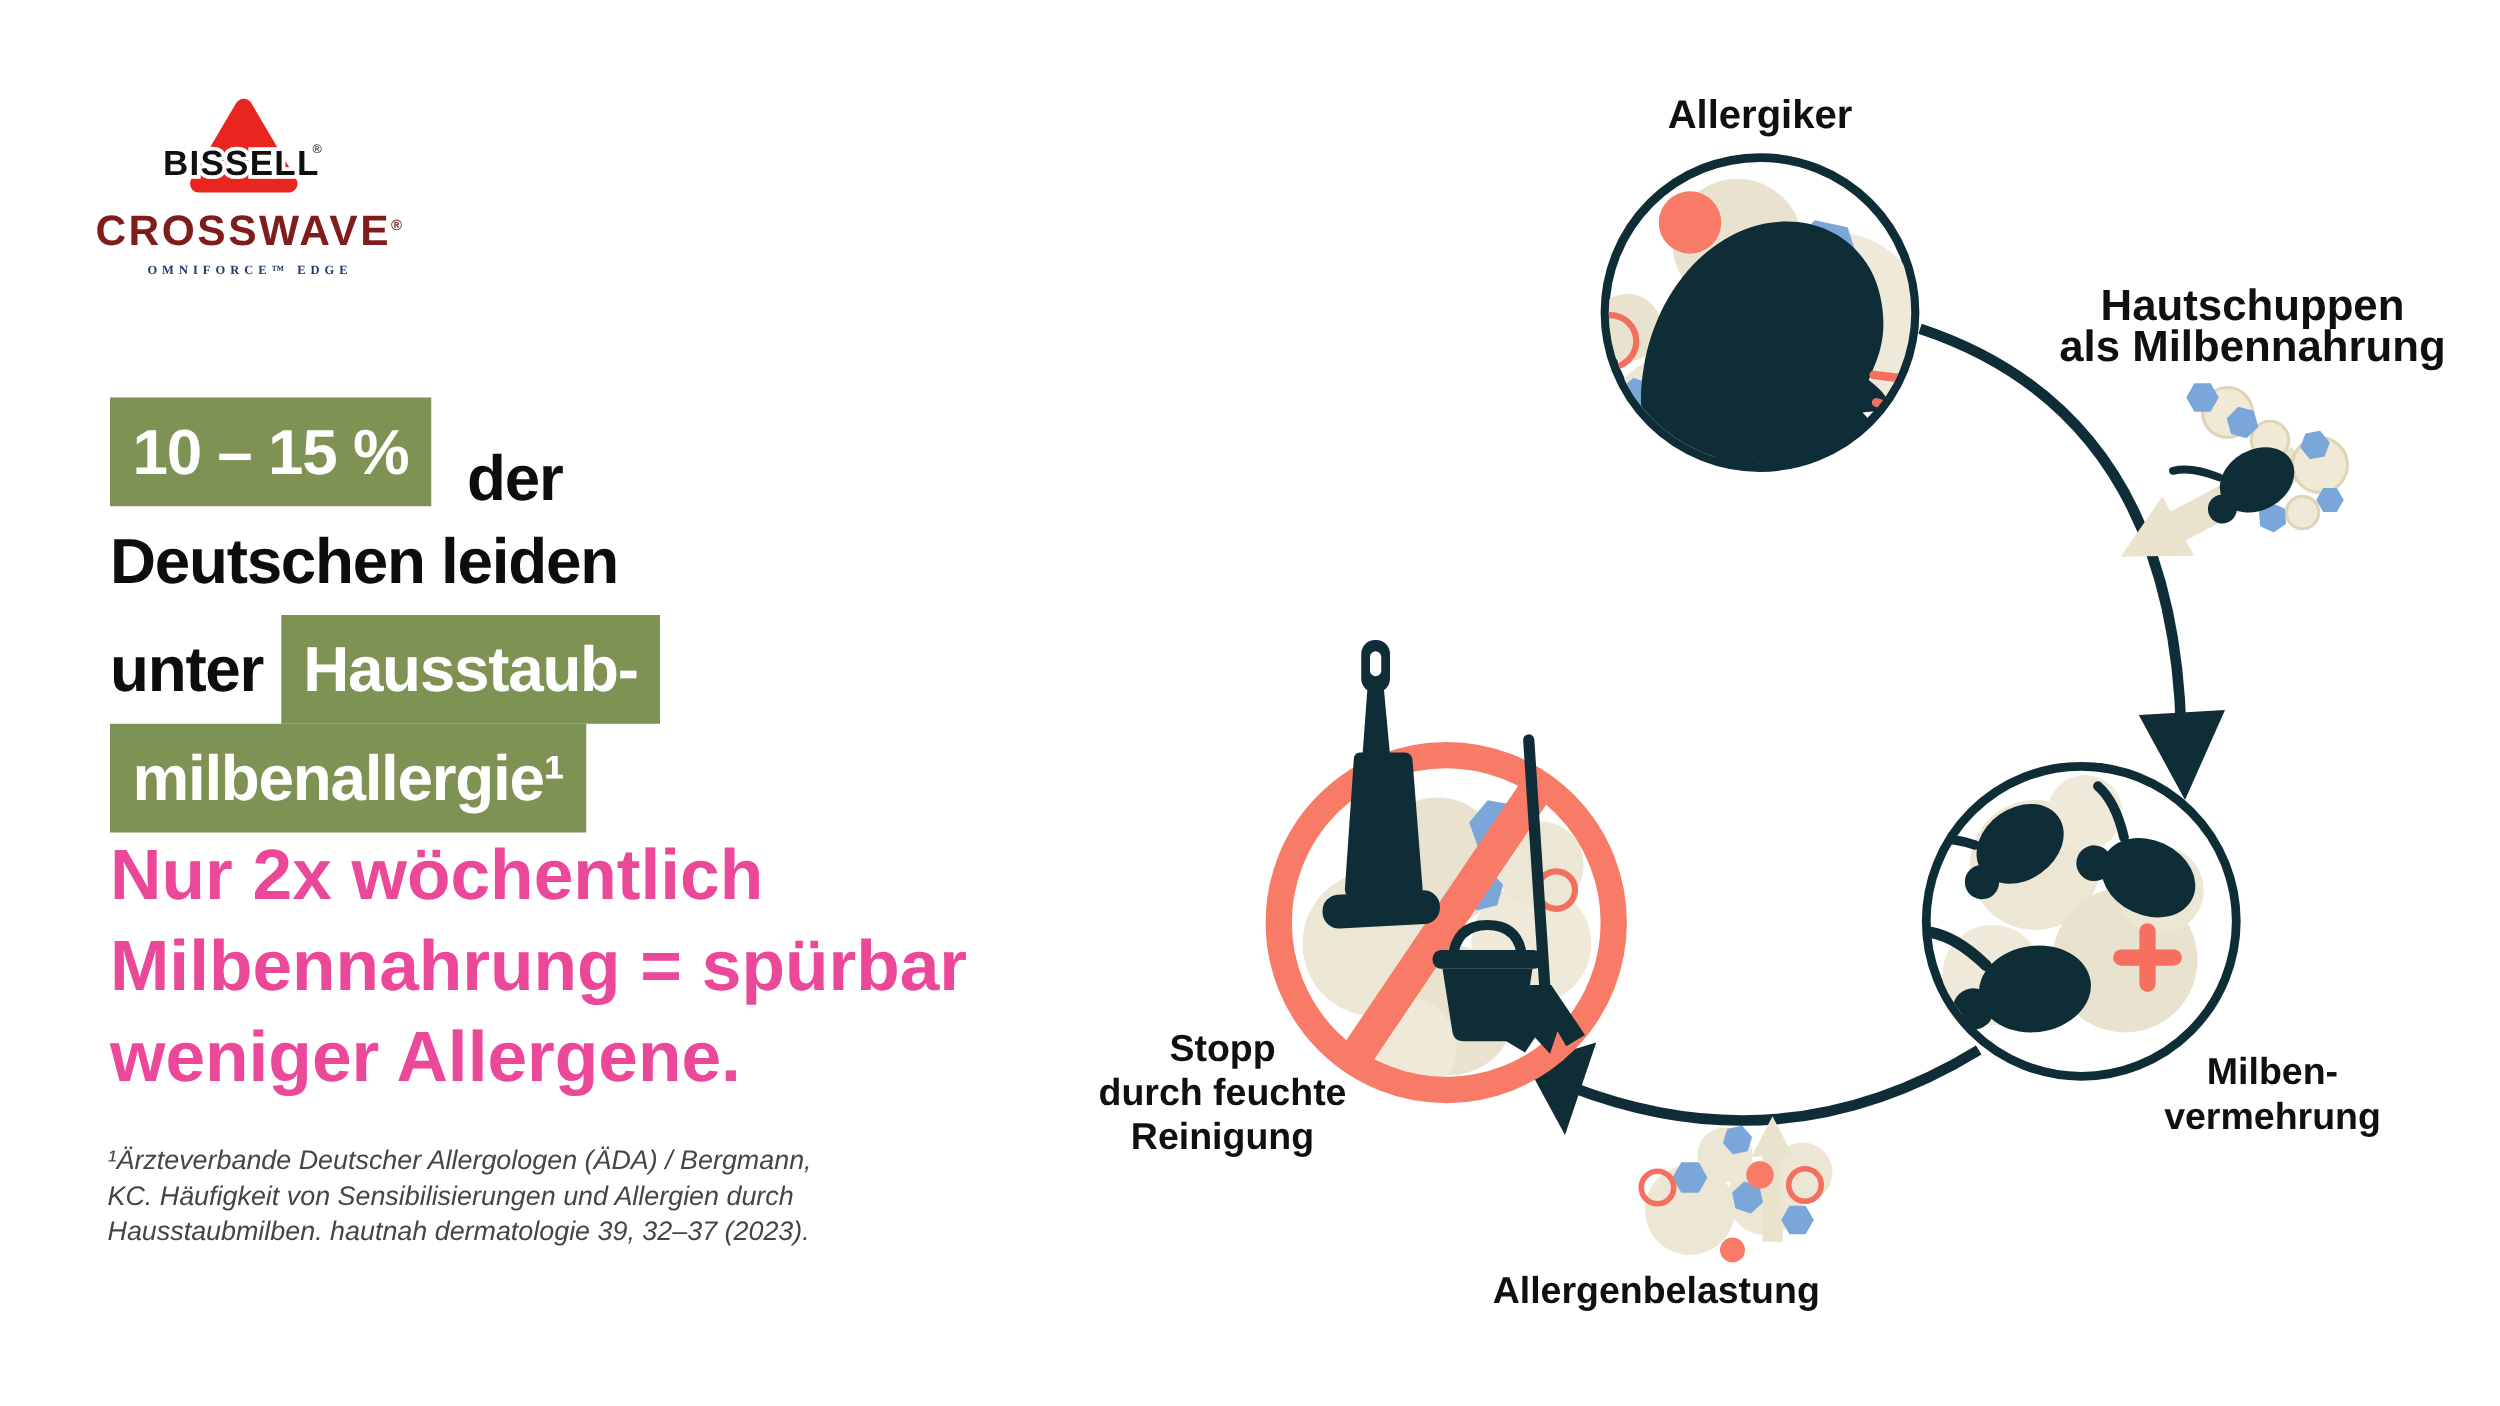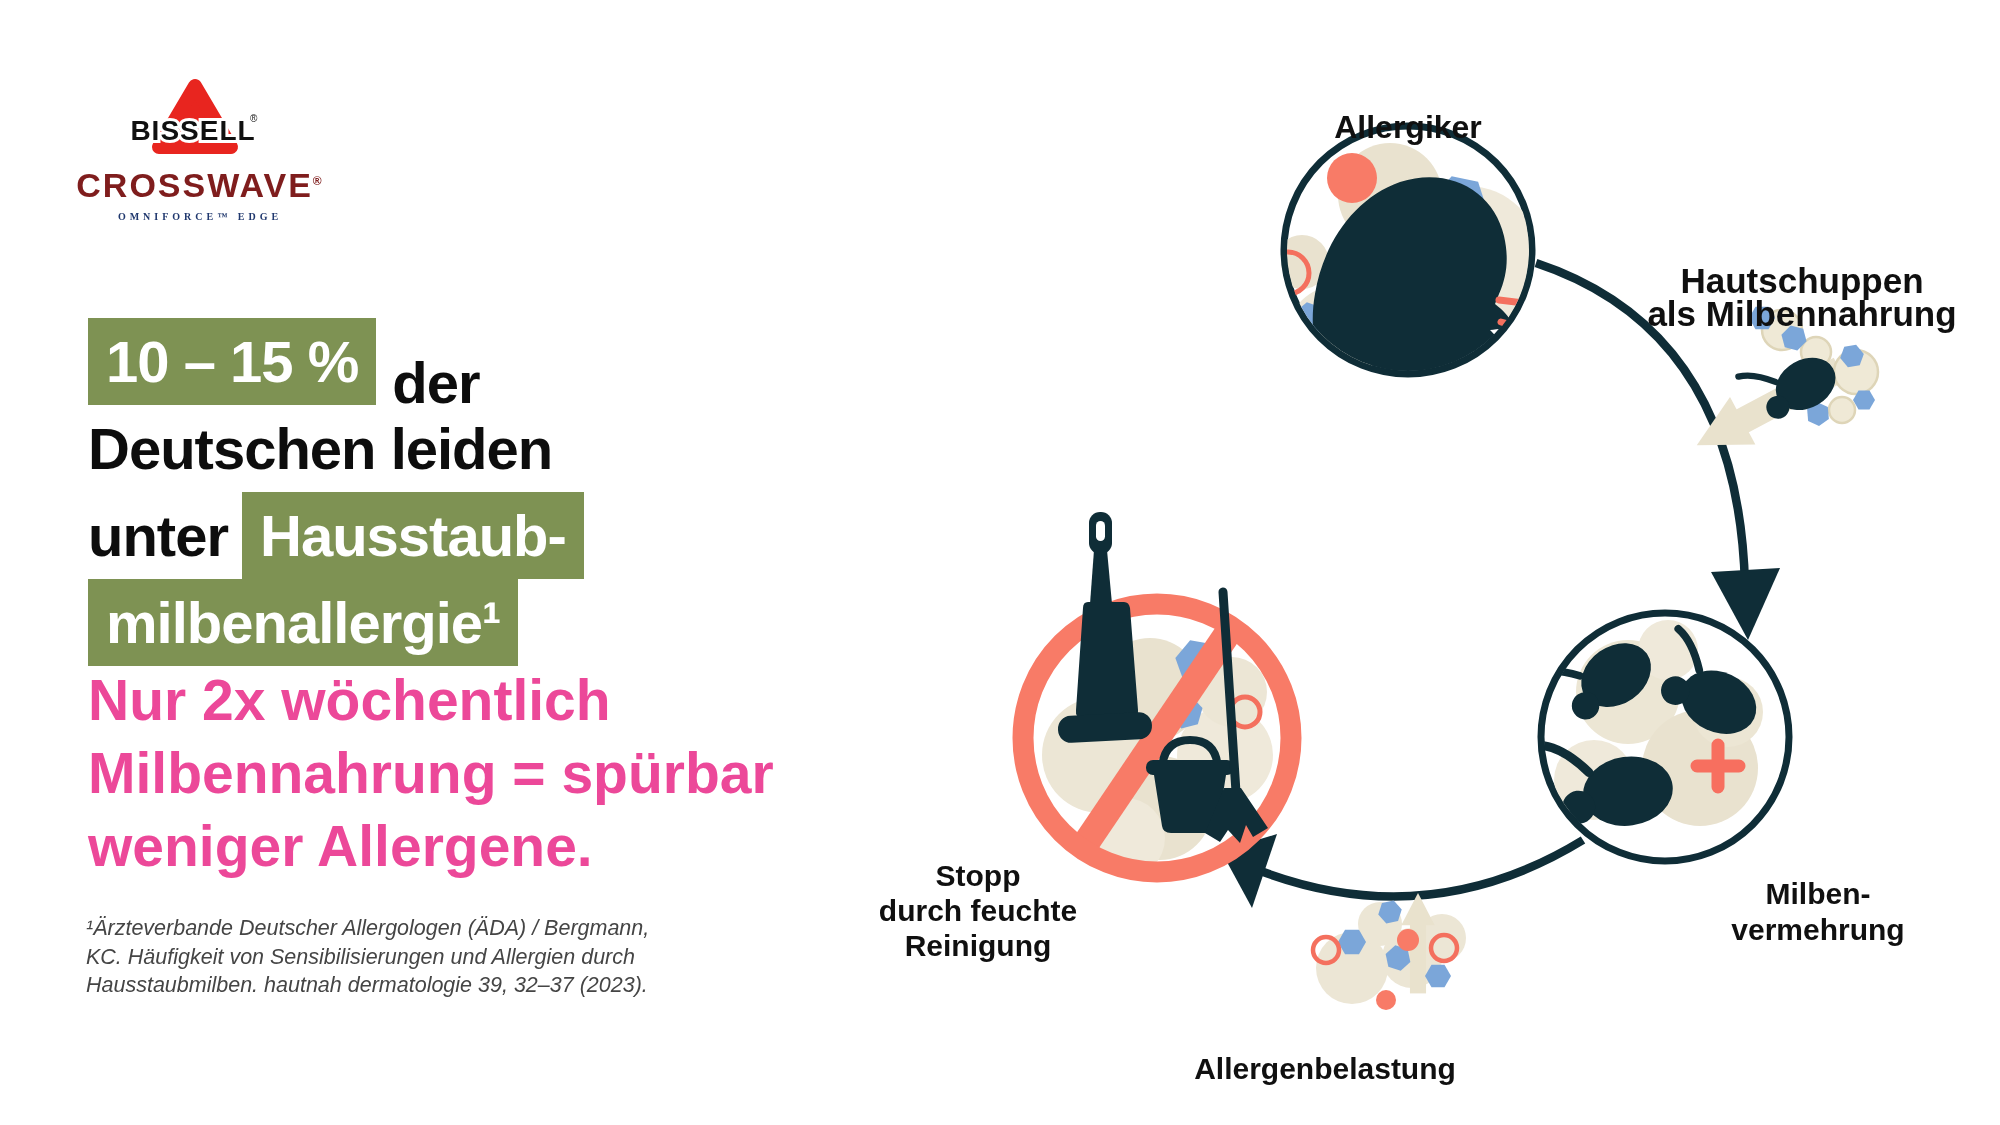--- a/index.html
+++ b/index.html
@@ -4,35 +4,35 @@
 <style>
   html,body{margin:0;padding:0;background:#fff;}
   .canvas{position:relative;width:2000px;height:1125px;background:#ffffff;overflow:hidden;
           font-family:"Liberation Sans",sans-serif;color:#111;}
   
   .logo{position:absolute;left:70px;top:74px;width:260px;text-align:center;}
   .crosswave{font-size:34px;font-weight:bold;letter-spacing:2px;color:#7f1d1d;margin-top:2px;white-space:nowrap;}
   .crosswave sup{font-size:12px;}
   .omniforce{font-size:10px;font-weight:bold;letter-spacing:4px;color:#20386e;margin-top:6px;white-space:nowrap;font-family:Liberation Serif, serif;}
   
-  .headline{position:absolute;left:88px;top:318px;font-weight:800;font-size:58px;letter-spacing:-1px;
+  .headline{position:absolute;left:88px;top:318px;font-weight:800;font-size:51px;letter-spacing:-1px;
             font-family:"Liberation Sans",sans-serif;}
   .hline{display:flex;height:87px;white-space:pre;}
   .hline span{display:flex;align-items:center;}
   .hl{background:#7e9253;color:#ffffff;padding:0 18px;}
   .plain{color:#0d0d0d;}
-  .gap-l{padding-left:16px;margin-top:41px;}
+  .gap-l{padding-left:29px;margin-top:41px;}
   .gap-r{padding-right:14px;}
   
   .claim{position:absolute;left:88px;top:664px;font-size:57px;font-weight:600;line-height:73px;color:#ec4899;}
   
   .footnote{position:absolute;left:86px;top:914px;font-style:italic;font-size:21.5px;line-height:28.5px;color:#454545;}
   
   .cyc-label{position:absolute;transform:translateX(-50%);text-align:center;font-weight:bold;
-             font-size:30px;line-height:34px;color:#101010;white-space:nowrap;margin-top:36px;}
+             font-size:30px;line-height:34px;color:#101010;white-space:nowrap;}
   .lbl-allergiker{left:1408px;top:74px;font-size:32px;}
   .lbl-hautschuppen{left:1802px;top:228px;font-size:35px;line-height:33px;}
   .lbl-milben{left:1818px;top:840px;line-height:36px;}
   .lbl-allergen{left:1325px;top:1016px;}
   .lbl-stopp{left:978px;top:822px;line-height:35px;}
   svg{display:block;}
   .diagram{position:absolute;left:0;top:0;}
 </style>
 </head>
 <body>

